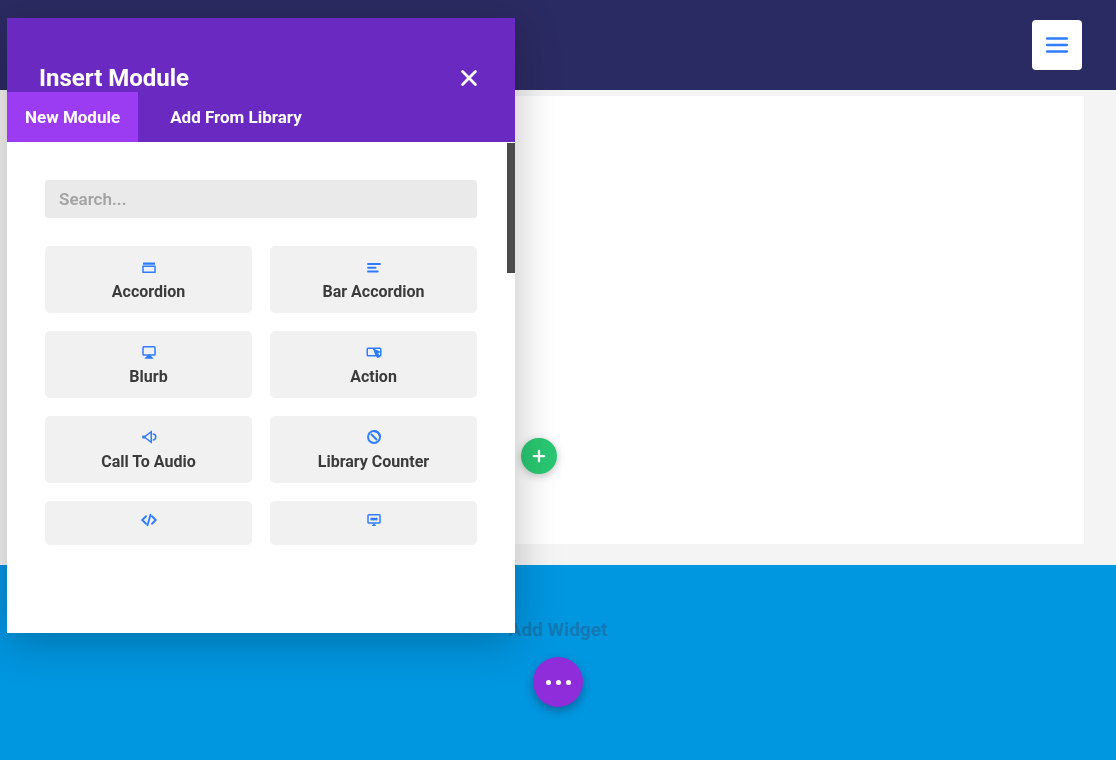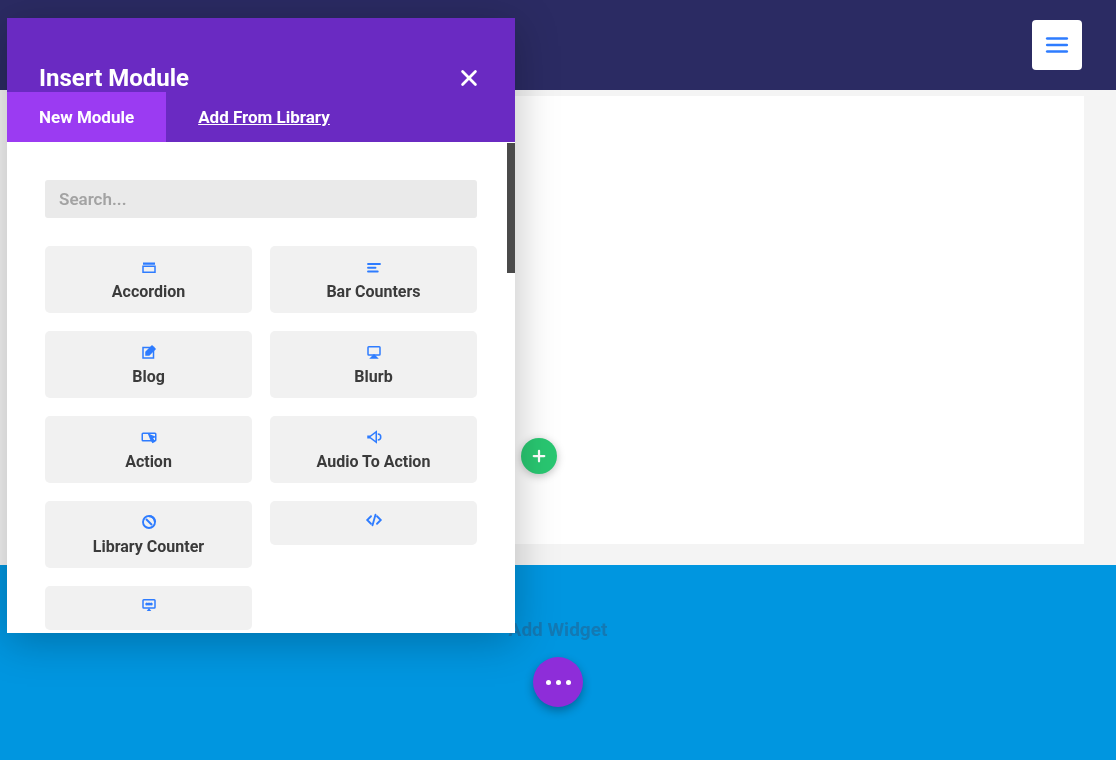--- a/index.html
+++ b/index.html
@@ -129,30 +129,30 @@
   justify-content: center;
   cursor: pointer;
 }
 .close-btn svg { width: 22px; height: 22px; color: #fff; }
 .tabs {
   height: 50px;
   display: flex;
 }
 .tab {
   flex: 0 0 auto;
-  padding: 0 32px;
+  padding: 0 18px;
   display: flex;
   align-items: center;
   font-size: 17px;
   font-weight: 700;
   color: #fff;
   cursor: pointer;
 }
 .tab-active { background: #9b3bf2; }
-.tab-inactive { background: #6a2ac2; padding-left: 32px; padding-right: 32px; text-decoration: underline; }
+.tab-inactive { background: #6a2ac2; padding-left: 32px; padding-right: 32px; }
 .tab-rest { flex: 1; background: #6a2ac2; }
 .modal-body-wrap {
   flex: 1;
   position: relative;
   overflow: hidden;
 }
 .modal-scrollbar {
   position: absolute;
   right: 0;
   top: 1px;
@@ -277,30 +277,23 @@
           <span class="module-label">Accordion</span>
         </div>
 
 
         <div class="module-item">
           <span class="module-icon"><svg viewBox="0 0 24 24" fill="none" stroke="currentColor" stroke-width="2.5" stroke-linecap="round">
                 <line x1="4" y1="8" x2="20" y2="8"></line>
                 <line x1="4" y1="13" x2="14" y2="13"></line>
                 <line x1="4" y1="18" x2="17" y2="18"></line>
               </svg></span>
-          <span class="module-label">Bar Counters</span>
-        </div>
-
-        <div class="module-item">
-          <span class="module-icon"><svg viewBox="0 0 24 24" fill="none" stroke="currentColor" stroke-width="2">
-                <rect x="4" y="6" width="14" height="14"></rect>
-                <path d="M16 4l4 4-8 8H8v-4z" fill="currentColor"></path>
-              </svg></span>
-          <span class="module-label">Blog</span>
-        </div>
+          <span class="module-label">Bar Accordion</span>
+        </div>
+
 
         <div class="module-item">
           <span class="module-icon"><svg viewBox="0 0 24 24" fill="none" stroke="currentColor" stroke-width="2">
                 <rect x="4" y="5" width="16" height="11" rx="1"></rect>
                 <path d="M8 20l4-4 4 4z" fill="currentColor"></path>
               </svg></span>
           <span class="module-label">Blurb</span>
         </div>
 
         <div class="module-item">
@@ -309,21 +302,21 @@
                 <path d="M14 14l3 5 2-1-3-5 3-1-7-3z" fill="currentColor"></path>
               </svg></span>
           <span class="module-label">Action</span>
         </div>
 
         <div class="module-item">
           <span class="module-icon"><svg viewBox="0 0 24 24" fill="none" stroke="currentColor" stroke-width="2">
                 <path d="M4 11h3l8-6v14l-8-6H4z"></path>
                 <path d="M17 8a4 4 0 010 8"></path>
               </svg></span>
-          <span class="module-label">Audio To Action</span>
+          <span class="module-label">Call To Audio</span>
         </div>
 
         <div class="module-item">
           <span class="module-icon"><svg viewBox="0 0 24 24" fill="none" stroke="currentColor" stroke-width="2.5">
                 <circle cx="12" cy="12" r="8"></circle>
                 <path d="M12 4a8 8 0 018 8" stroke-width="3"></path>
                 <line x1="8" y1="8" x2="16" y2="16"></line>
               </svg></span>
           <span class="module-label">Library Counter</span>
         </div>

